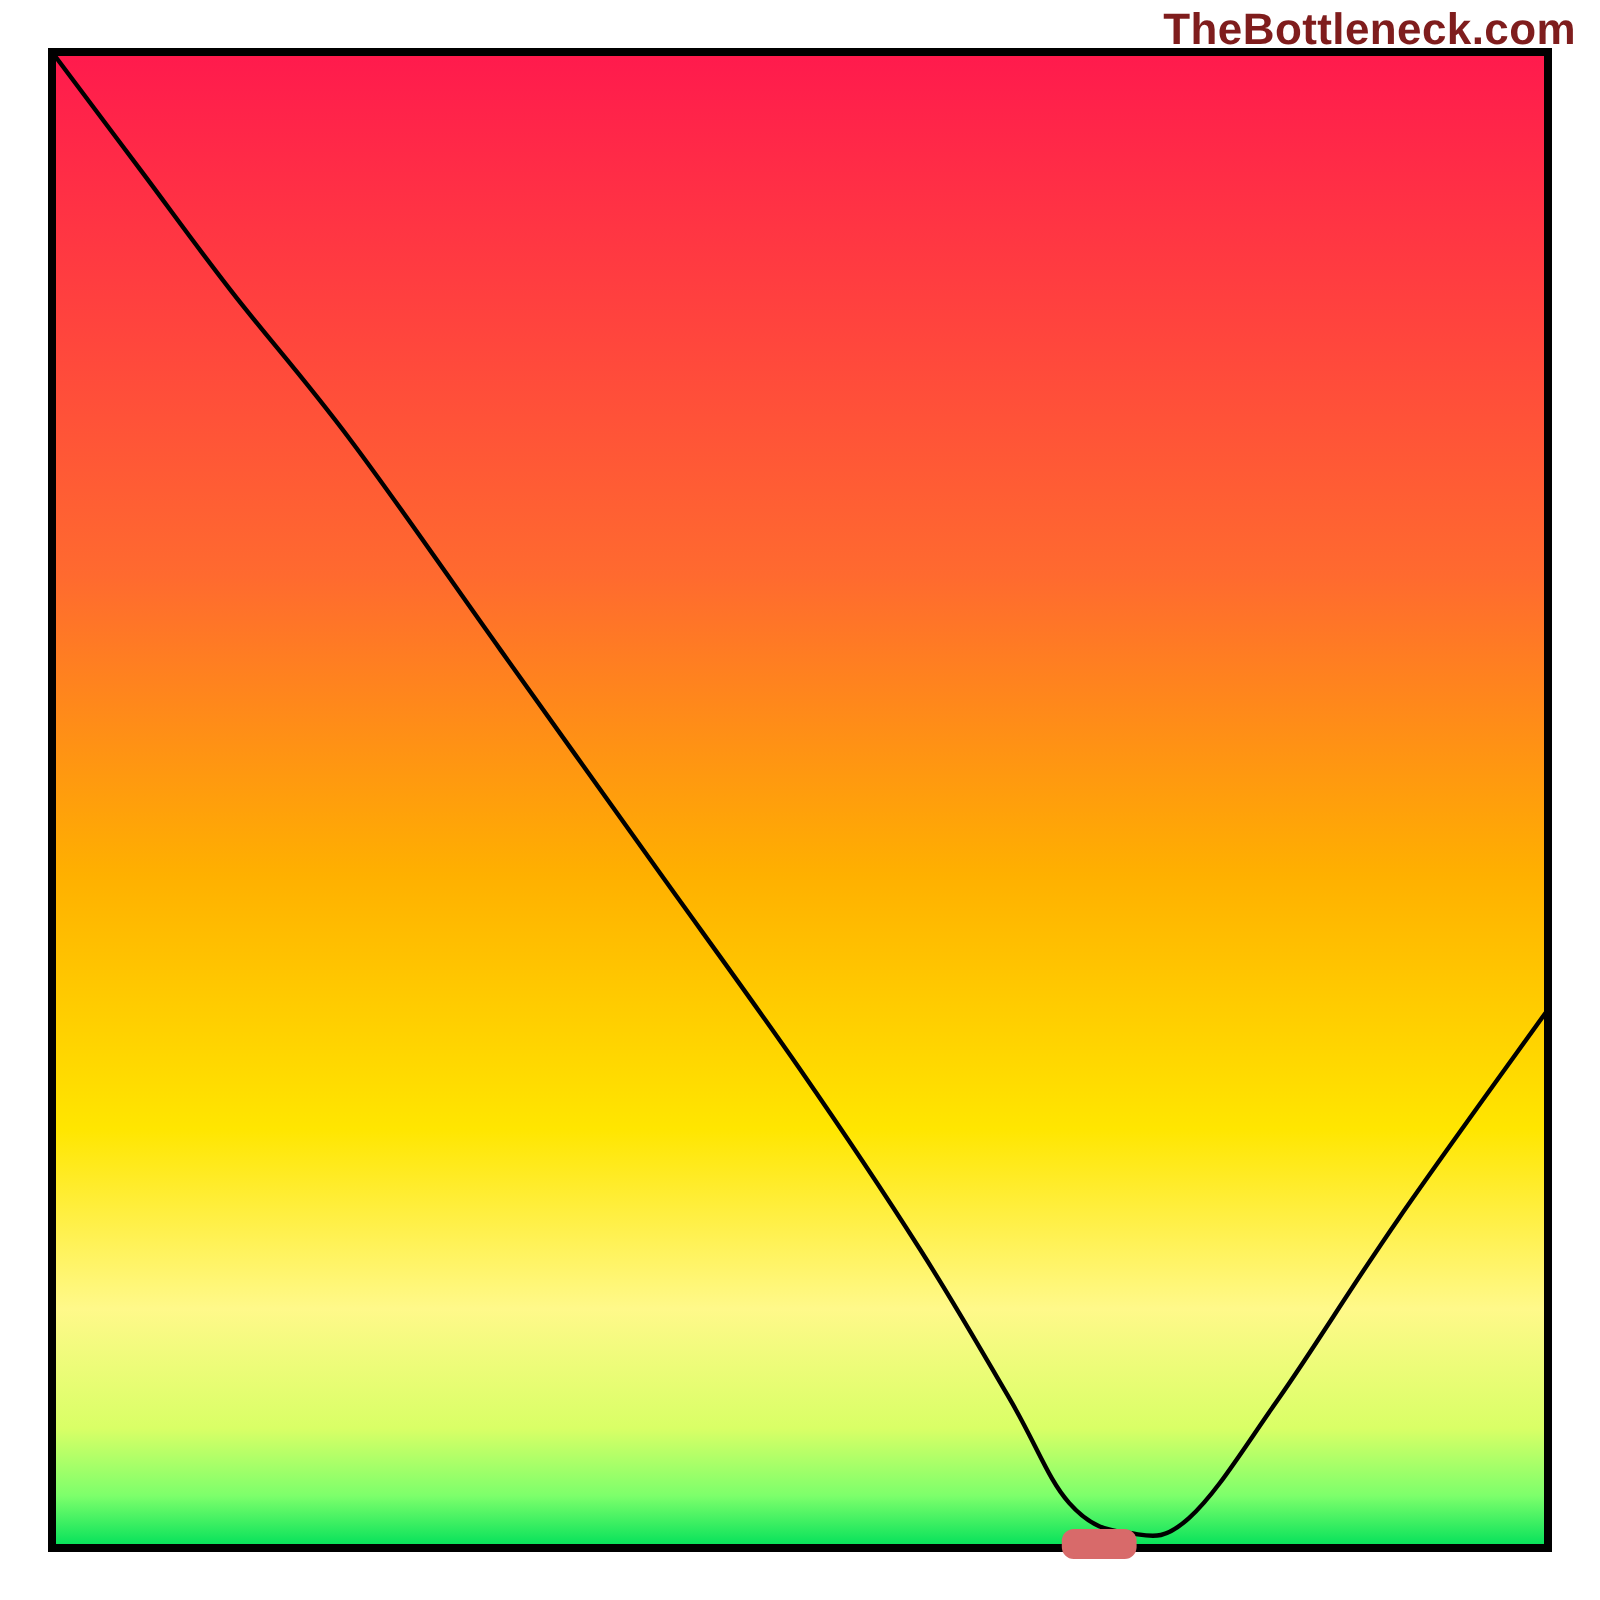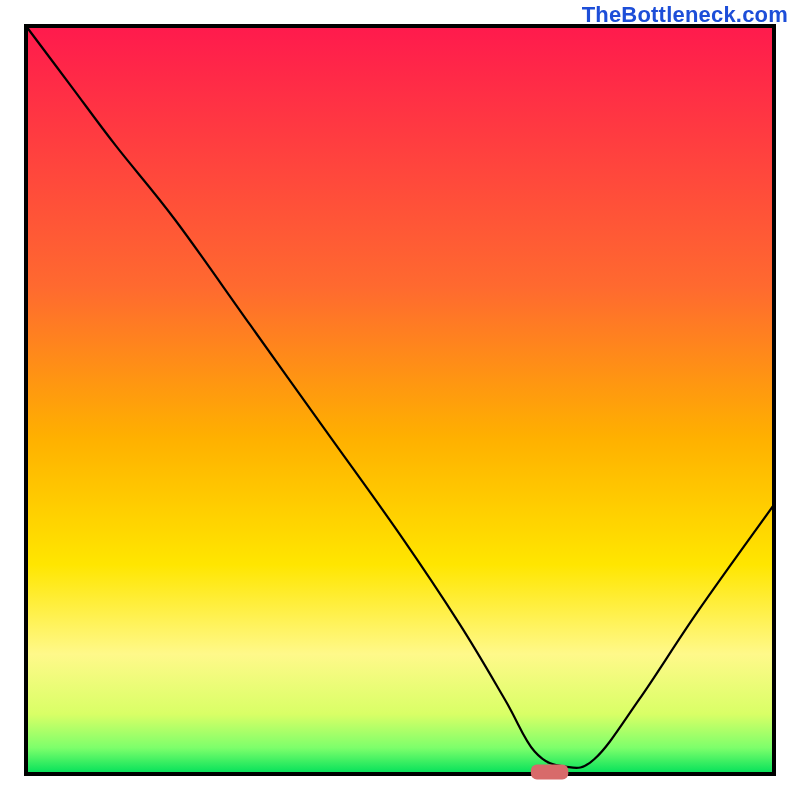--- a/index.html
+++ b/index.html
@@ -14,21 +14,21 @@
     position: relative;
     width: 800px;
     height: 800px;
   }
   .watermark {
     position: absolute;
     top: 2px;
     right: 12px;
     font-size: 22px;
     font-weight: 600;
-    color: #1d4ed8;
+    color: #7f1d1d;
     letter-spacing: 0.2px;
     z-index: 50;
     user-select: none;
   }
   svg.plot {
     position: absolute;
     left: 0;
     top: 0;
     width: 800px;
     height: 800px;

